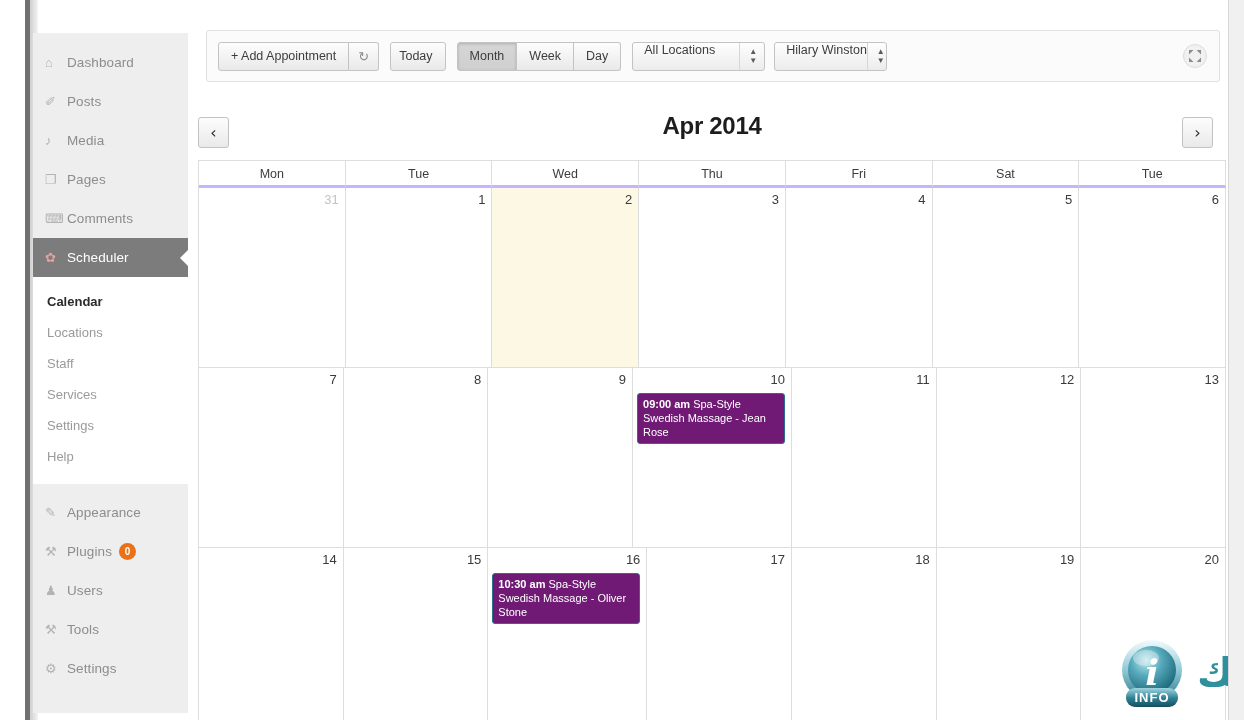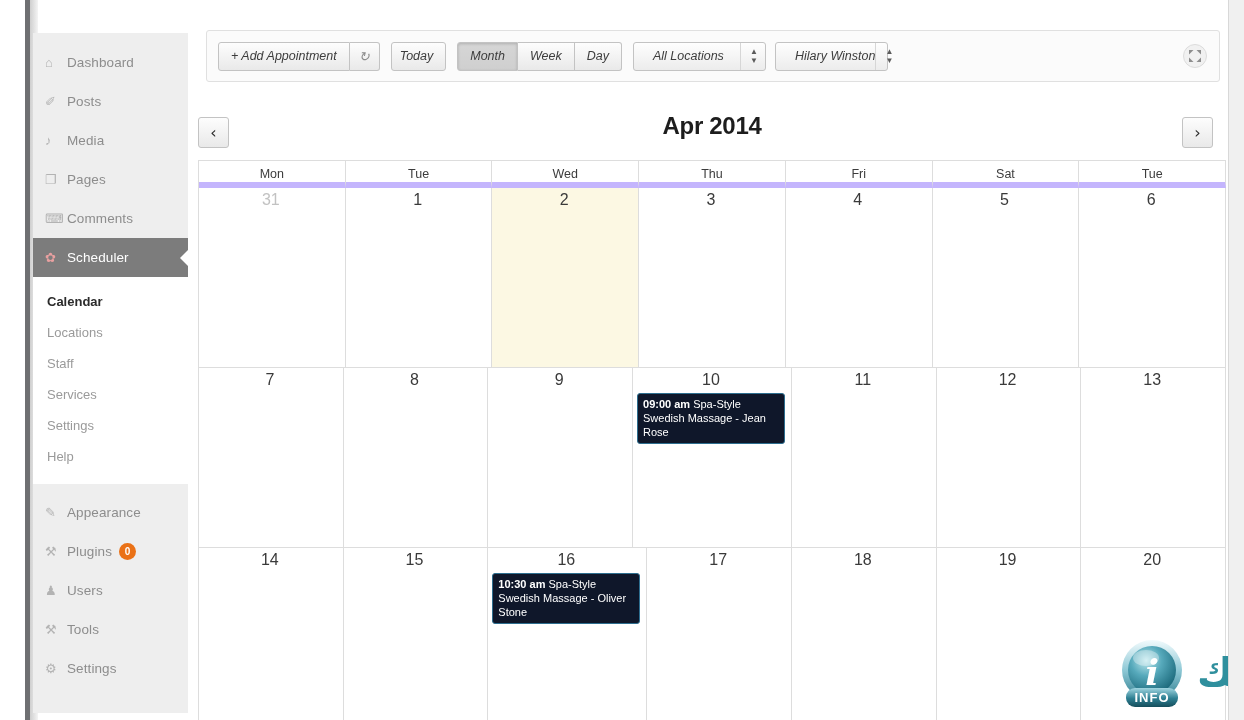--- a/index.html
+++ b/index.html
@@ -125,21 +125,20 @@
   .toolbar {
     position: absolute;
     left: 18px; top: 30px;
     width: 1014px; height: 52px;
     background: #fbfbfb;
     border: 1px solid #e0e0e0;
     border-radius: 3px;
     display: flex;
     align-items: center;
     padding-left: 11px;
-    font-style: italic;
   }
   .btn {
     height: 29px;
     padding: 0 12px;
     display: inline-flex;
     align-items: center;
     justify-content: center;
     background: linear-gradient(to bottom, #fdfdfd, #e9e9e9);
     border: 1px solid #c3c3c3;
     color: #3d3d3d;
@@ -153,28 +152,27 @@
   .btn-group .btn:last-child  { border-radius: 0 3px 3px 0; }
   .btn.single { border-radius: 3px; margin-right: 11px; padding-left: 8px; }
   .btn.active {
     background: linear-gradient(to bottom, #d6d6d6, #cfcfcf);
     box-shadow: inset 0 1px 3px rgba(0,0,0,.18);
   }
   .btn.icon-btn { padding: 0 9px; font-size: 13px; color: #8c8c8c; }
   .select {
     height: 29px;
     display: inline-flex;
-    align-items: center;
     background: linear-gradient(to bottom, #fefefe, #ececec);
     border: 1px solid #c3c3c3;
     border-radius: 3px;
     font-size: 12.5px;
     color: #3d3d3d;
     margin-right: 9px;
-    padding-left: 19px;
+    padding-left: 11px;
     position: relative;
   }
   .select .sel-text { white-space: nowrap; }
   .select .sel-arrow {
     margin-left: auto;
     padding: 0 7px 0 9px;
     font-size: 8px;
     line-height: 9px;
     color: #5a5a5a;
     border-left: 1px solid #d6d6d6;
@@ -243,44 +241,44 @@
   }
   .cal-row { display: flex; }
   .cal-dow {
     flex: 1 1 0;
     height: 27px;
     line-height: 27px;
     text-align: center;
     font-size: 12.5px;
     color: #3c3c3c;
     border-right: 1px solid #dddddd;
-    border-bottom: 6px solid #c4b5fd;
+    border-bottom: 3px solid #c4b5fd;
     background: #ffffff;
   }
   .cal-cell {
     flex: 1 1 0;
     height: 180px;
     border-right: 1px solid #dddddd;
     border-bottom: 1px solid #dddddd;
     position: relative;
     background: #ffffff;
     padding: 3px 6px 0 4px;
   }
   .cal-cell.today { background: #fcf8e3; }
   .day-num {
-    text-align: center;
-    font-size: 16px;
+    text-align: right;
+    font-size: 13px;
     color: #3a3a3a;
     line-height: 17px;
   }
   .cal-cell.other .day-num { color: #c2c2c2; }
 
   .event {
     margin-top: 5px;
-    background: #0f172a;
+    background: #701a75;
     border: 1px solid #2d6e8f;
     border-radius: 3px;
     color: #ffffff;
     font-size: 11px;
     line-height: 14px;
     padding: 3px 4px 4px 5px;
     width: 148px;
   }
   .event .ev-time { font-weight: bold; }
 

